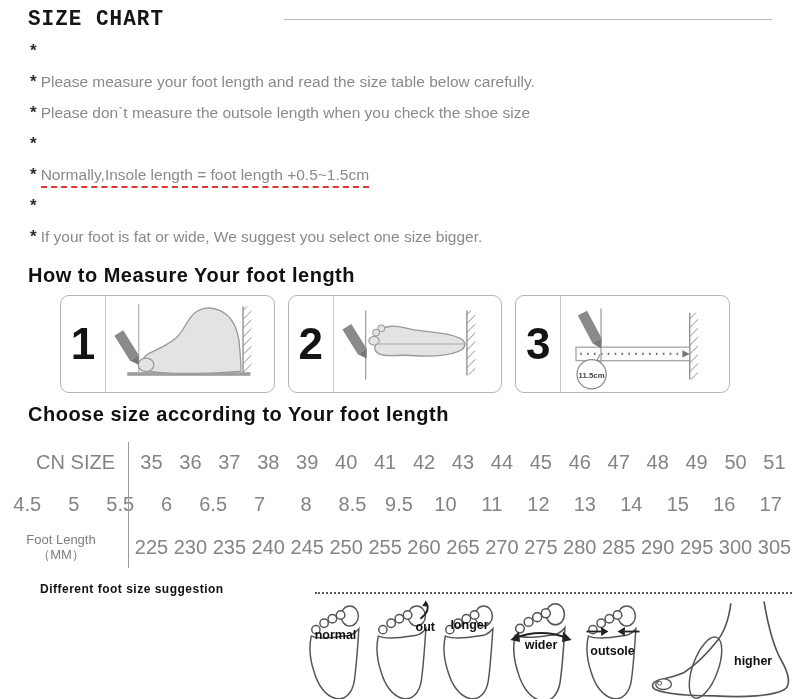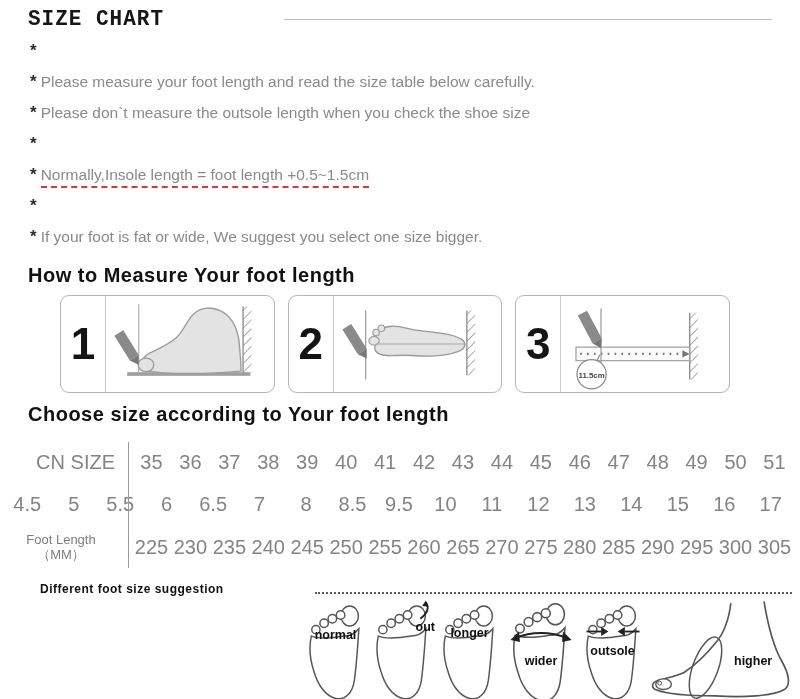--- a/index.html
+++ b/index.html
@@ -269,29 +269,29 @@
         <span class="cond" style="top:22px;right:1px">out</span>
         <svg width="64" height="110" viewBox="0 0 70 115">
           <use href="#footTop"></use>
           <path d="M54,20 C62,14 64,8 60,2" fill="none" stroke="#222" stroke-width="2"></path>
           <polygon points="56,6 60,0 63,7" fill="#222"></polygon>
         </svg>
 
       </div>
 
       <div class="fig">
-        <span class="cond" style="top:28px;left:50%;transform:translateX(-50%)">longer</span>
+        <span class="cond" style="top:20px;left:50%;transform:translateX(-50%)">longer</span>
         <svg width="64" height="110" viewBox="0 0 70 115">
             <use href="#footTop"></use>
           </svg>
 
       </div>
 
       <div class="fig" style="width:76px">
-        <span class="cond" style="top:56px;left:50%;transform:translateX(-50%)">wider</span>
+        <span class="cond" style="top:40px;left:50%;transform:translateX(-50%)">wider</span>
         <svg width="70" height="110" viewBox="0 0 70 115">
           <use href="#footTop"></use>
           <path d="M7,42 C25,35 45,35 63,42" fill="none" stroke="#222" stroke-width="2"></path>
           <polygon points="12,35 3,44 13,46" fill="#222"></polygon>
           <polygon points="58,35 67,44 57,46" fill="#222"></polygon>
         </svg>
 
       </div>
 
       <div class="fig">

